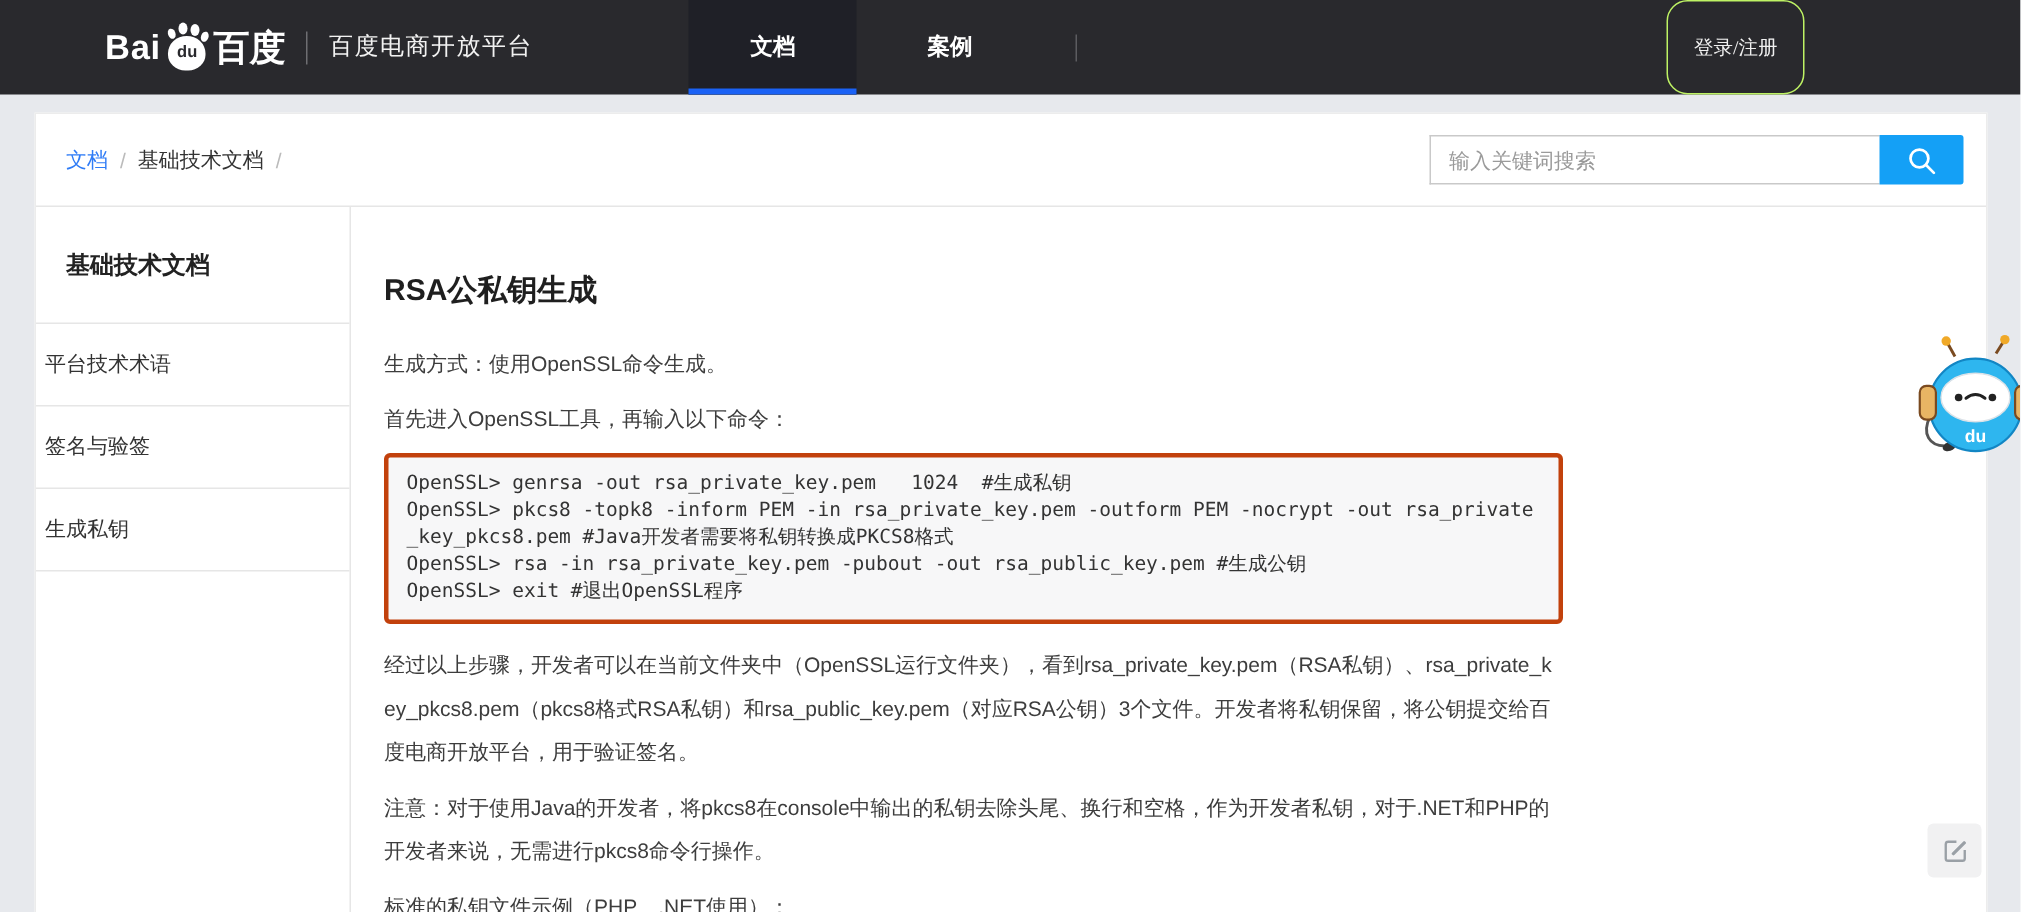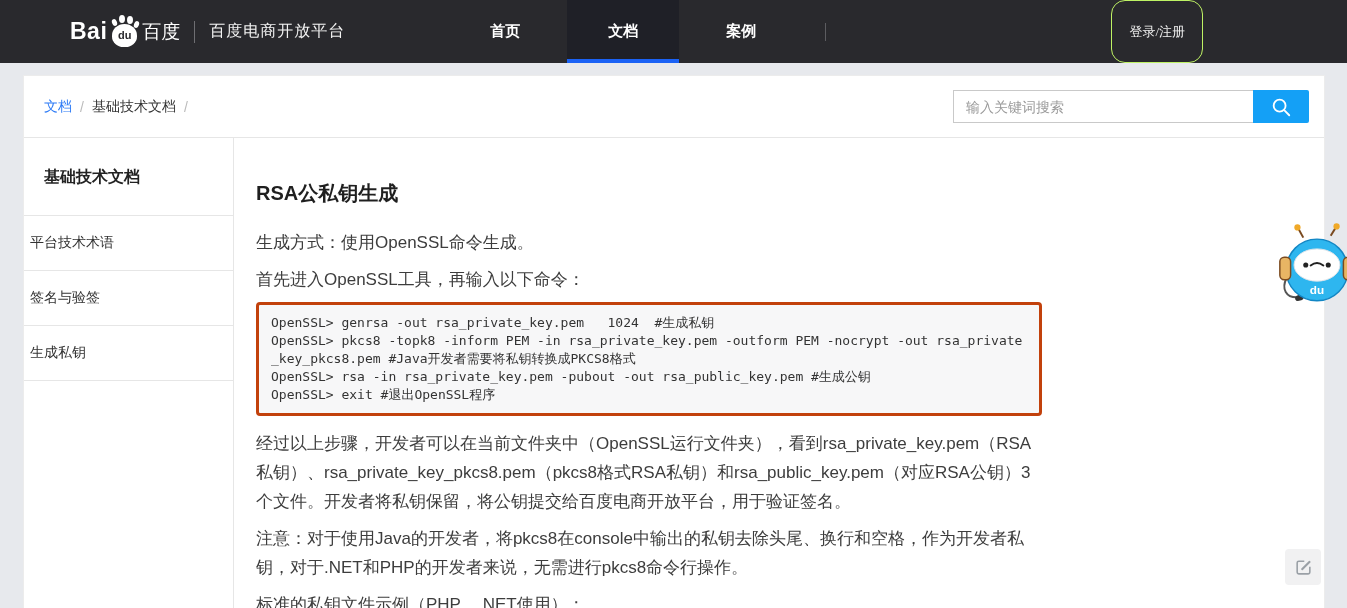--- a/index.html
+++ b/index.html
@@ -24,21 +24,21 @@
   .paw .toe1 { width: 5px; height: 7px; left: 4px;  top: 4px;  transform: rotate(-20deg); }
   .paw .toe2 { width: 6px; height: 8px; left: 11px; top: 0; }
   .paw .toe3 { width: 6px; height: 8px; left: 19px; top: 1px; }
   .paw .toe4 { width: 5px; height: 7px; left: 26px; top: 6px;  transform: rotate(20deg); }
   .paw .pad  {
     position: absolute; left: 4px; top: 9px; width: 25px; height: 23px;
     background: #fff; border-radius: 50% 50% 46% 46%;
     display: flex; align-items: center; justify-content: center;
     font-size: 11px; font-weight: bold; color: #29292d;
   }
-  .logo-cn { color: #fff; font-weight: normal; font-size: 19px; margin-left: 1px; }
+  .logo-cn { color: #fff; font-weight: bold; font-size: 24px; margin-left: 1px; }
   .logo-sep { width: 1px; height: 22px; background: #6e6e72; margin: 0 14px; }
   .logo-subtitle { color: #f2f2f2; font-size: 16px; letter-spacing: 1px; }
 
   .nav { display: flex; height: 63px; margin-left: 104px; }
   .nav-item {
     width: 112px; height: 63px; display: flex; align-items: center; justify-content: center;
     color: #fff; font-size: 15px; font-weight: 600; cursor: pointer; margin-right: 6px;
   }
   .nav-item.active { background: #1f2027; border-bottom: 4px solid #1b62f5; padding-top: 4px; }
   .nav-sep { width: 1px; height: 18px; background: #5c5c60; align-self: center; margin-left: 22px; }
@@ -86,21 +86,21 @@
   }
   .sidebar-item {
     font-size: 14px; color: #333; padding: 18px 0 18px 6px;
     border-bottom: 1px solid #e6e6e6; cursor: pointer;
   }
 
   
   .article { flex: 1; padding: 42px 0 0 22px; }
   .article-inner { width: 786px; }
   .doc-title { font-size: 20px; font-weight: bold; color: #1f1f1f; margin-bottom: 21px; }
-  .doc-p { font-size: 17px; line-height: 29px; color: #3d3d3d; margin-bottom: 8px; word-break: break-all; }
+  .doc-p { font-size: 14px; line-height: 29px; color: #3d3d3d; margin-bottom: 8px; word-break: break-all; }
   .code-block {
     background: #f7f7f8; border: 3px solid #c2410c; border-radius: 4px;
     padding: 9px 12px; margin: 3px 0 13px;
     font-family: "DejaVu Sans Mono", "Liberation Mono", monospace;
     font-size: 13px; line-height: 18px; color: #333;
     white-space: pre-wrap; word-break: break-all;
   }
 
   
   .mascot { position: fixed; top: 221px; right: -14px; width: 88px; height: 90px; cursor: pointer; z-index: 9; }
@@ -122,21 +122,20 @@
         <span class="toe toe3"></span>
         <span class="toe toe4"></span>
       <span class="pad">du</span>
     </span>
     <span class="logo-cn">百度</span>
     <span class="logo-sep"></span>
     <span class="logo-subtitle">百度电商开放平台</span>
   </div>
 
   <div class="nav">
-    <div class="nav-item">首页</div>
     <div class="nav-item active">文档</div>
     <div class="nav-item">案例</div>
     <span class="nav-sep"></span>
   </div>
 
   <div class="header-spacer"></div>
   <button class="login-btn">登录/注册</button>
 </div>
 
 <div class="card">

